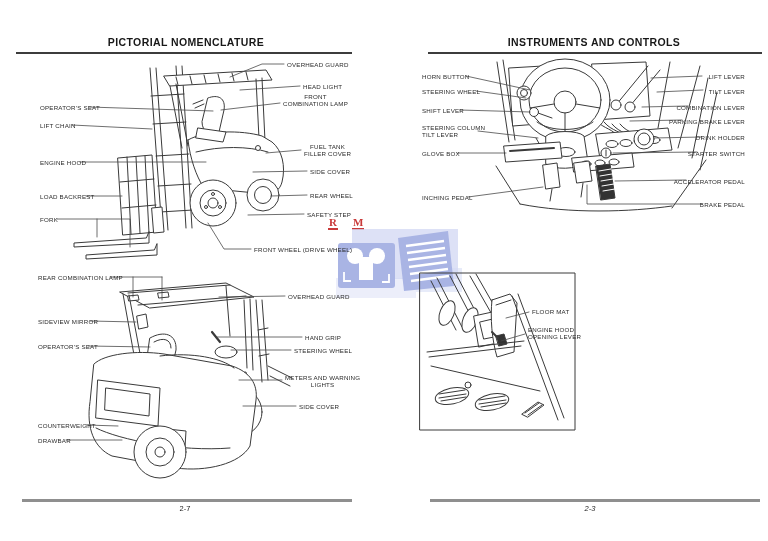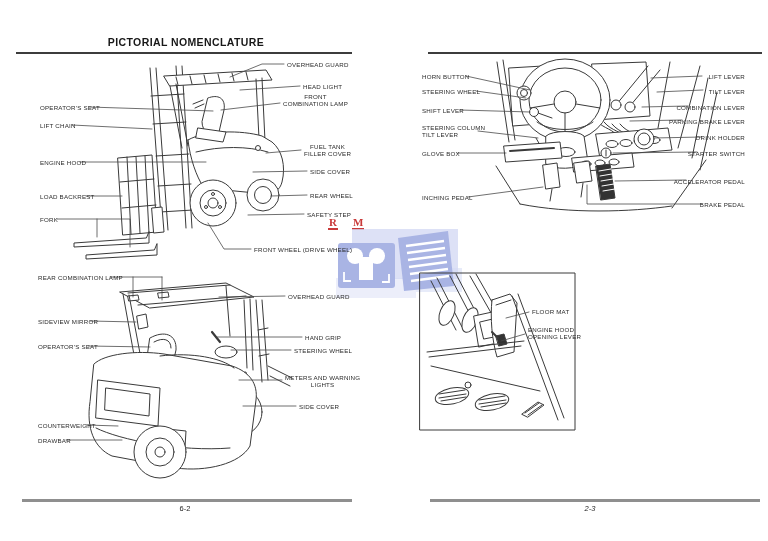--- a/index.html
+++ b/index.html
@@ -253,19 +253,20 @@
       <div class="label" style="top: 134px; right: 23px; text-align: right;">DRINK HOLDER</div>
       <div class="label" style="top: 150px; right: 23px; text-align: right;">STARTER SWITCH</div>
       <div class="label" style="top: 178px; right: 23px; text-align: right;">ACCELERATOR PEDAL</div>
       <div class="label" style="top: 201px; right: 23px; text-align: right;">BRAKE PEDAL</div>
       <div class="label" style="top: 308px; left: 532px;">FLOOR MAT</div>
       <div class="label" style="top: 326px; left: 528px;">ENGINE HOOD
 OPENING LEVER</div>
     </div>
 
   <div class="page-title" style="left:16px;top:36px;width:340px;">PICTORIAL NOMENCLATURE</div>
+  <div class="page-title" style="left:424px;top:36px;width:340px;">INSTRUMENTS AND CONTROLS</div>
   <div class="rule" style="left:16px;top:52px;width:336px;"></div>
   <div class="rule" style="left:428px;top:52px;width:334px;"></div>
   <div class="rule footer" style="left:22px;top:499px;width:330px;"></div>
   <div class="rule footer" style="left:430px;top:499px;width:330px;"></div>
-  <div class="page-num" style="left:170px;top:504px;">6-2</div>
+  <div class="page-num" style="left:170px;top:504px;">2-7</div>
   <div class="page-num" style="left:575px;top:504px;font-style:italic;">2-3</div>
 </div>
 
 </body></html>

